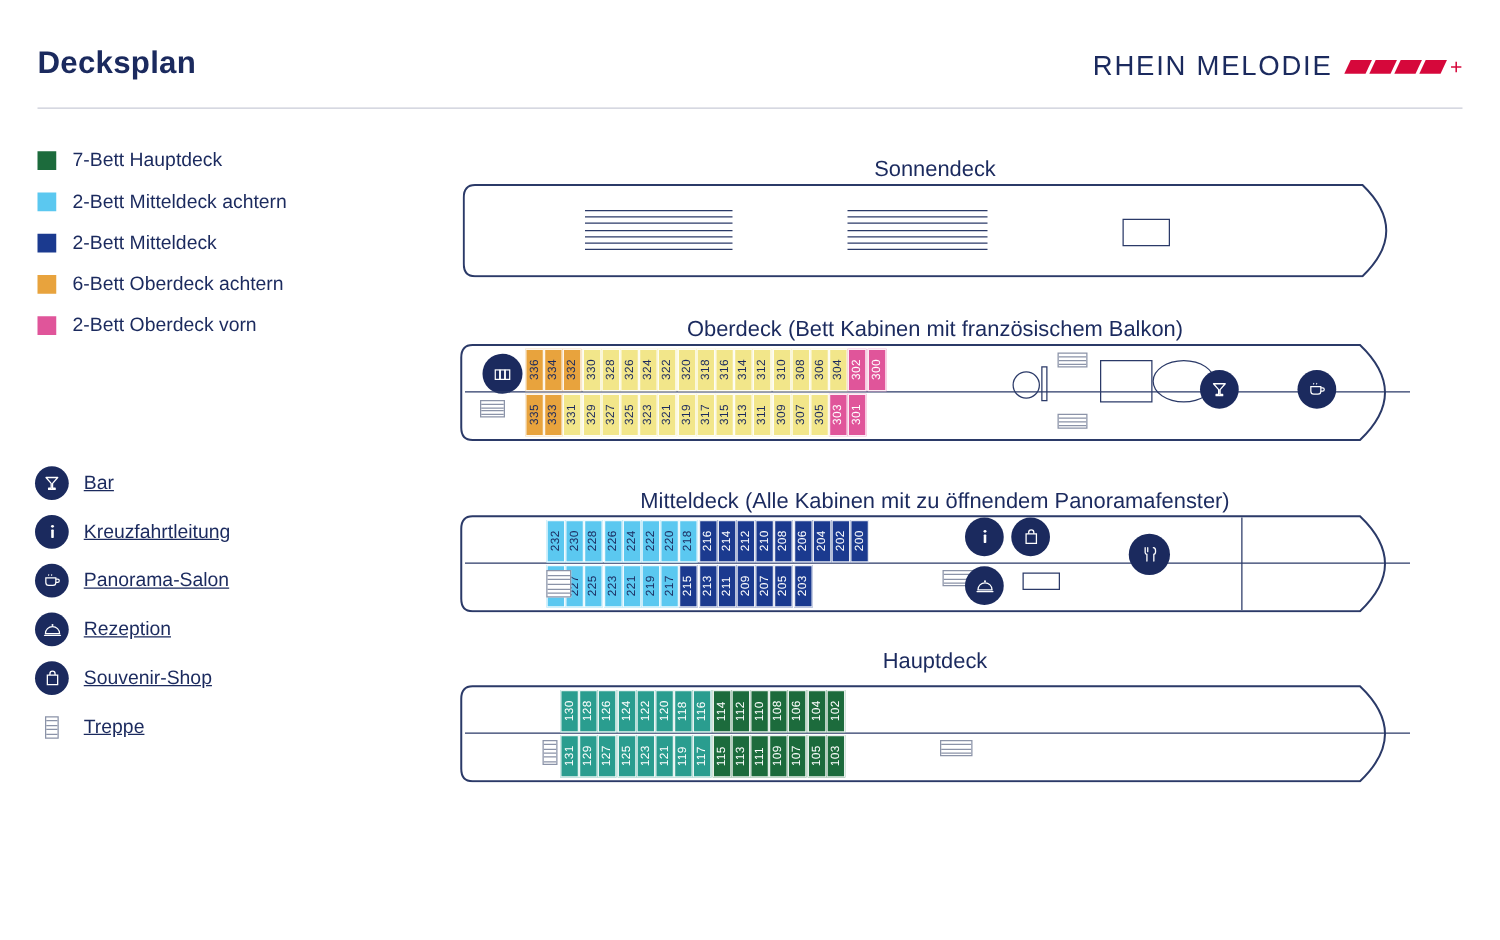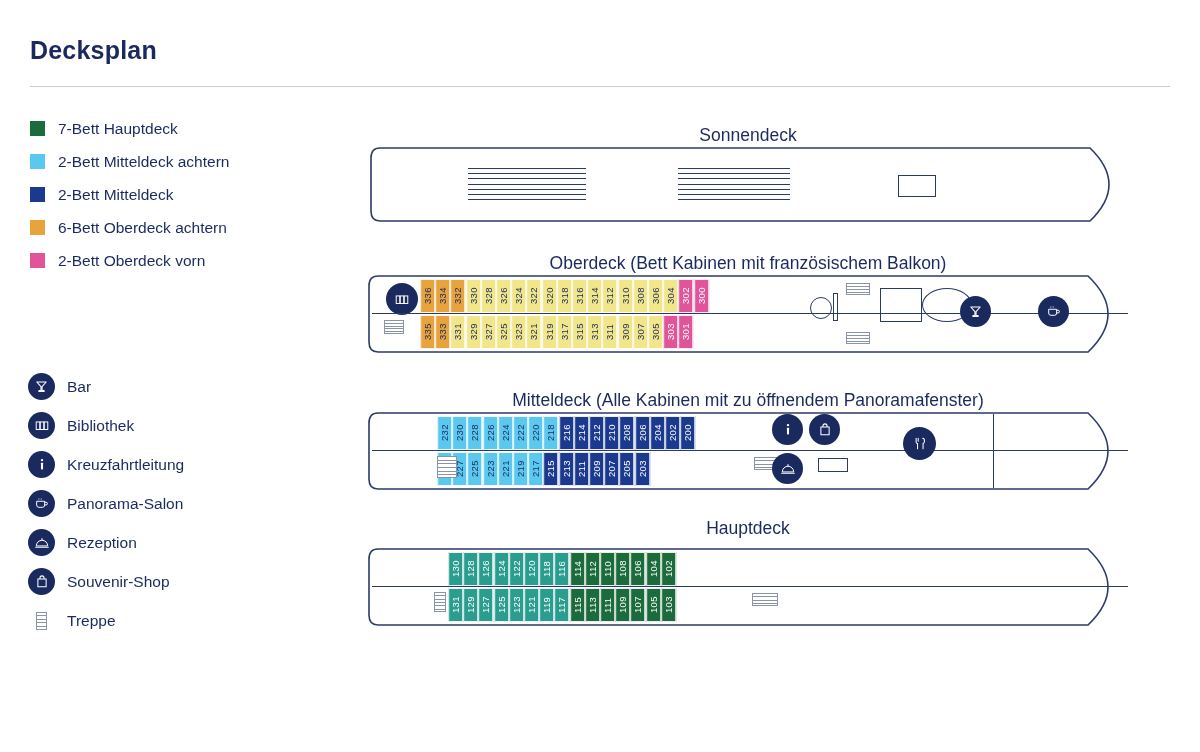--- a/index.html
+++ b/index.html
@@ -40,21 +40,21 @@
 
   
   #legend { position:absolute; left:30px; top:112px; width:300px; }
   .legend-row {
     display:flex; align-items:center; height:33px;
   }
   .sw { width:15px; height:15px; margin-right:13px; flex:0 0 15px; }
   .legend-label { font-size:15.5px; color:#1b2a5e; }
 
   #icon-legend { position:absolute; left:28px; top:367px; width:320px; }
-  .icon-row { display:flex; align-items:center; height:39px; }
+  .icon-row { display:flex; align-items:center; height:39px;text-decoration:underline; }
   .icon-badge {
     width:27px; height:27px; border-radius:50%;
     background:#1b2a5e; color:#fff;
     display:flex; align-items:center; justify-content:center;
     margin-right:12px; flex:0 0 27px;
   }
   .icon-badge svg { display:block; }
   .icon-plain {
     width:27px; height:27px; margin-right:12px; flex:0 0 27px;
     display:flex; align-items:center; justify-content:center;
@@ -100,20 +100,30 @@
   .lines-block i { display:block; height:1px; background:#2b3a68; margin-bottom:4px; }
 
   .rect-outline { position:absolute; border:1.4px solid #2b3a68; }
   .circ-outline { position:absolute; border:1.4px solid #2b3a68; border-radius:50%; }
 </style>
 </head>
 <body>
 
 <div id="header">
   <div id="page-title">Decksplan</div>
+  <div id="brand-wrap">
+    <div id="brand-name">RHEIN MELODIE</div>
+    <div id="brand-mark">
+      <span class="slash"></span>
+        <span class="slash"></span>
+        <span class="slash"></span>
+        <span class="slash"></span>
+      <span id="brand-plus">+</span>
+    </div>
+  </div>
   <div id="header-rule"></div>
 </div>
 
 <div id="legend">
     <div class="legend-row">
       <span class="sw" style="background: rgb(28, 107, 60);"></span>
       <span class="legend-label">7-Bett Hauptdeck</span>
     </div>
     <div class="legend-row">
       <span class="sw" style="background: rgb(91, 200, 240);"></span>
@@ -133,30 +143,20 @@
     </div>
   </div>
 <div id="icon-legend">
     <div class="icon-row">
       <span class="icon-badge">
         <svg width="15" height="15" viewBox="0 0 16 16">
           <path d="M3 3.2h10L8.6 8.2v4.1h2.2v1.1H5.2v-1.1h2.2V8.2z" fill="none" stroke="#ffffff" stroke-width="1.1" stroke-linejoin="round"></path>
         </svg>
       </span>
       <span class="icon-label">Bar</span>
-    </div>
-    <div class="icon-row">
-      <span class="icon-badge">
-        <svg width="16" height="15" viewBox="0 0 18 16">
-          <rect x="2.5" y="4" width="4" height="8.5" fill="none" stroke="#ffffff" stroke-width="1.1"></rect>
-          <rect x="7" y="4" width="4" height="8.5" fill="none" stroke="#ffffff" stroke-width="1.1"></rect>
-          <rect x="11.5" y="4" width="4" height="8.5" fill="none" stroke="#ffffff" stroke-width="1.1"></rect>
-        </svg>
-      </span>
-      <span class="icon-label">Bibliothek</span>
     </div>
     <div class="icon-row">
       <span class="icon-badge">
         <svg width="14" height="15" viewBox="0 0 14 16">
           <circle cx="7" cy="3.3" r="1.25" fill="#ffffff"></circle>
           <rect x="5.9" y="6" width="2.2" height="7.2" rx="0.6" fill="#ffffff"></rect>
         </svg>
       </span>
       <span class="icon-label">Kreuzfahrtleitung</span>
     </div>

